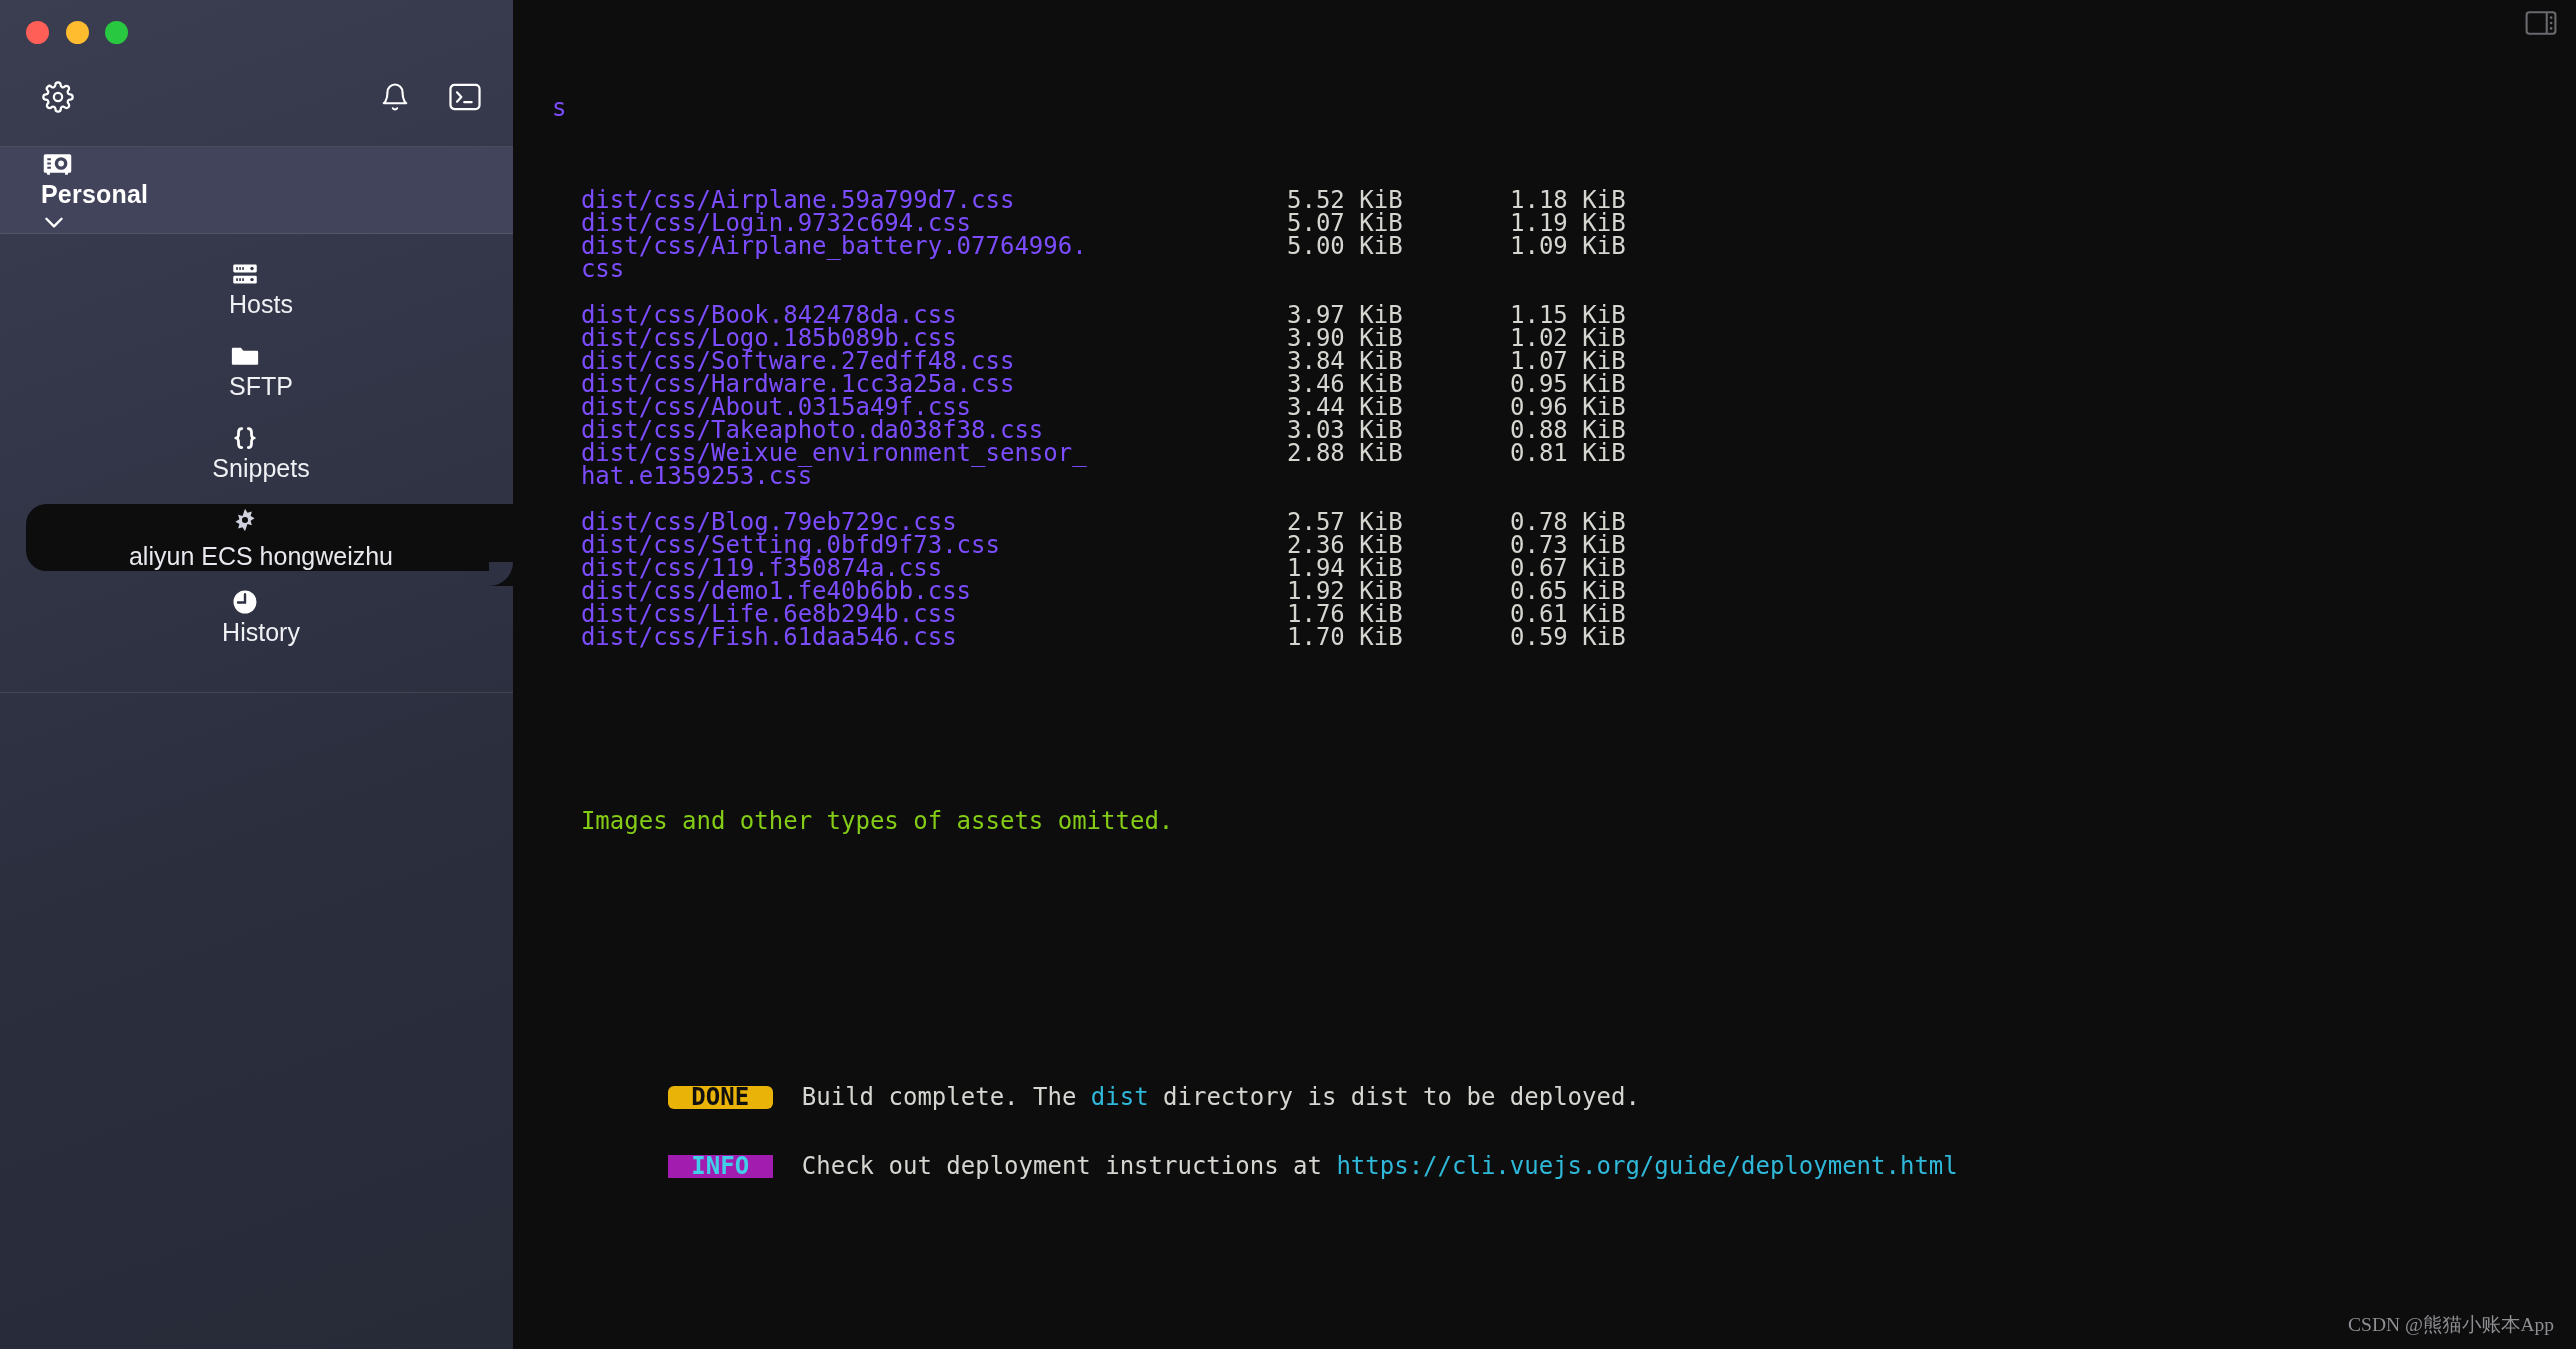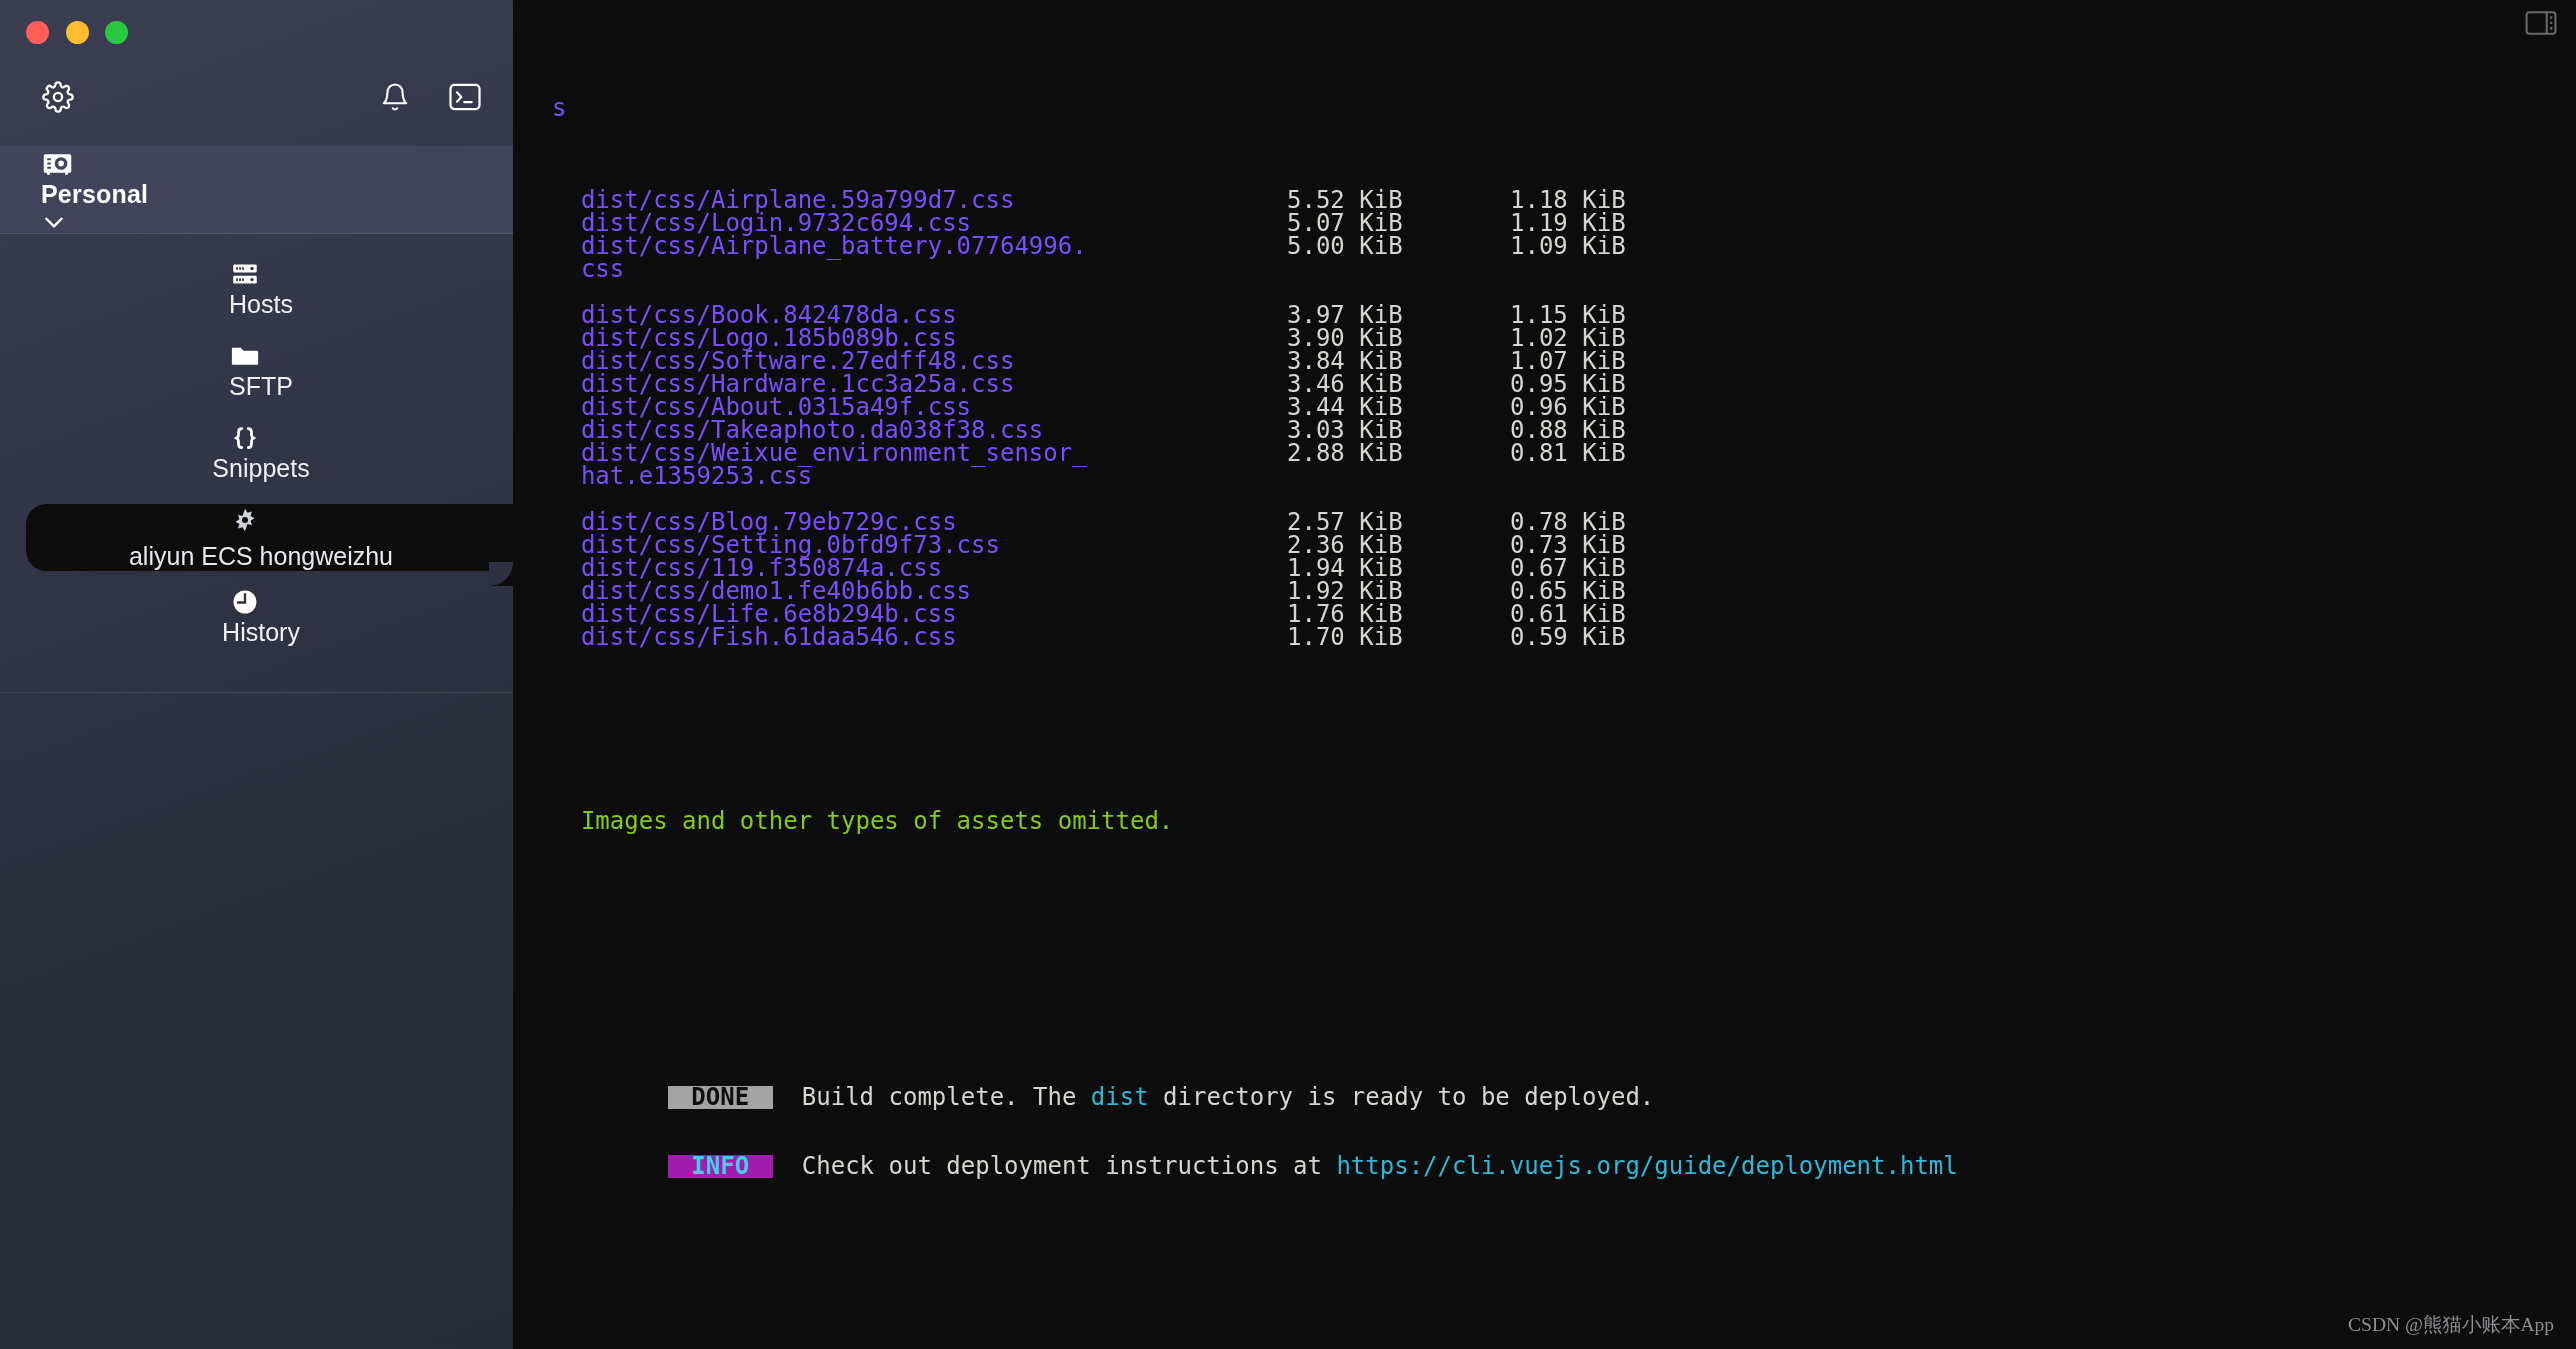--- a/index.html
+++ b/index.html
@@ -194,21 +194,21 @@
     left: 958px;
     color: #d6d6d1;
   }
   .blank { height: 23px; }
 
   .badge {
     display: inline-block;
     padding: 0 9.3px;
     font-weight: bold;
   }
-  .badge-done { background: #a3a3a3; color: #101010; }
+  .badge-done { background: #eab308; color: #101010; border-radius: 6px; }
   .badge-info { background: #a21caf; color: #3fd0e8; }
 
   .watermark {
     position: absolute;
     right: 22px;
     bottom: 11px;
     color: #8e8e93;
     font-family: Liberation Serif, serif;
     font-size: 19.5px;
     z-index: 4;
@@ -356,21 +356,21 @@
       <div id="asset-rows"><div class="row"><span class="fname">  dist/css/Airplane.59a799d7.css</span><span class="col-size">5.52 KiB</span><span class="col-gzip">1.18 KiB</span></div><div class="row"><span class="fname">  dist/css/Login.9732c694.css</span><span class="col-size">5.07 KiB</span><span class="col-gzip">1.19 KiB</span></div><div class="row"><span class="fname">  dist/css/Airplane_battery.07764996.</span><span class="col-size">5.00 KiB</span><span class="col-gzip">1.09 KiB</span></div><div class="row"><span class="fname">  css</span></div><div class="blank"></div><div class="row"><span class="fname">  dist/css/Book.842478da.css</span><span class="col-size">3.97 KiB</span><span class="col-gzip">1.15 KiB</span></div><div class="row"><span class="fname">  dist/css/Logo.185b089b.css</span><span class="col-size">3.90 KiB</span><span class="col-gzip">1.02 KiB</span></div><div class="row"><span class="fname">  dist/css/Software.27edff48.css</span><span class="col-size">3.84 KiB</span><span class="col-gzip">1.07 KiB</span></div><div class="row"><span class="fname">  dist/css/Hardware.1cc3a25a.css</span><span class="col-size">3.46 KiB</span><span class="col-gzip">0.95 KiB</span></div><div class="row"><span class="fname">  dist/css/About.0315a49f.css</span><span class="col-size">3.44 KiB</span><span class="col-gzip">0.96 KiB</span></div><div class="row"><span class="fname">  dist/css/Takeaphoto.da038f38.css</span><span class="col-size">3.03 KiB</span><span class="col-gzip">0.88 KiB</span></div><div class="row"><span class="fname">  dist/css/Weixue_environment_sensor_</span><span class="col-size">2.88 KiB</span><span class="col-gzip">0.81 KiB</span></div><div class="row"><span class="fname">  hat.e1359253.css</span></div><div class="blank"></div><div class="row"><span class="fname">  dist/css/Blog.79eb729c.css</span><span class="col-size">2.57 KiB</span><span class="col-gzip">0.78 KiB</span></div><div class="row"><span class="fname">  dist/css/Setting.0bfd9f73.css</span><span class="col-size">2.36 KiB</span><span class="col-gzip">0.73 KiB</span></div><div class="row"><span class="fname">  dist/css/119.f350874a.css</span><span class="col-size">1.94 KiB</span><span class="col-gzip">0.67 KiB</span></div><div class="row"><span class="fname">  dist/css/demo1.fe40b6bb.css</span><span class="col-size">1.92 KiB</span><span class="col-gzip">0.65 KiB</span></div><div class="row"><span class="fname">  dist/css/Life.6e8b294b.css</span><span class="col-size">1.76 KiB</span><span class="col-gzip">0.61 KiB</span></div><div class="row"><span class="fname">  dist/css/Fish.61daa546.css</span><span class="col-size">1.70 KiB</span><span class="col-gzip">0.59 KiB</span></div></div>
 
       <div class="blank"></div>
 
       <div class="row"><span class="dim">  Images and other types of assets omitted.</span></div>
 
       <div class="blank"></div>
       <div class="blank"></div>
 
       <div class="row">
-        <span class="badge badge-done"> DONE </span><span class="white">  Build complete. The </span><span class="cyan">dist</span><span class="white"> directory is ready to be deployed.</span>
+        <span class="badge badge-done"> DONE </span><span class="white">  Build complete. The </span><span class="cyan">dist</span><span class="white"> directory is dist to be deployed.</span>
       </div>
       <div class="row">
         <span class="badge badge-info"> INFO </span><span class="white">  Check out deployment instructions at </span><span class="cyan">https://cli.vuejs.org/guide/deployment.html</span>
       </div>
 
       <div class="blank"></div>
       
 
       
     </div>

